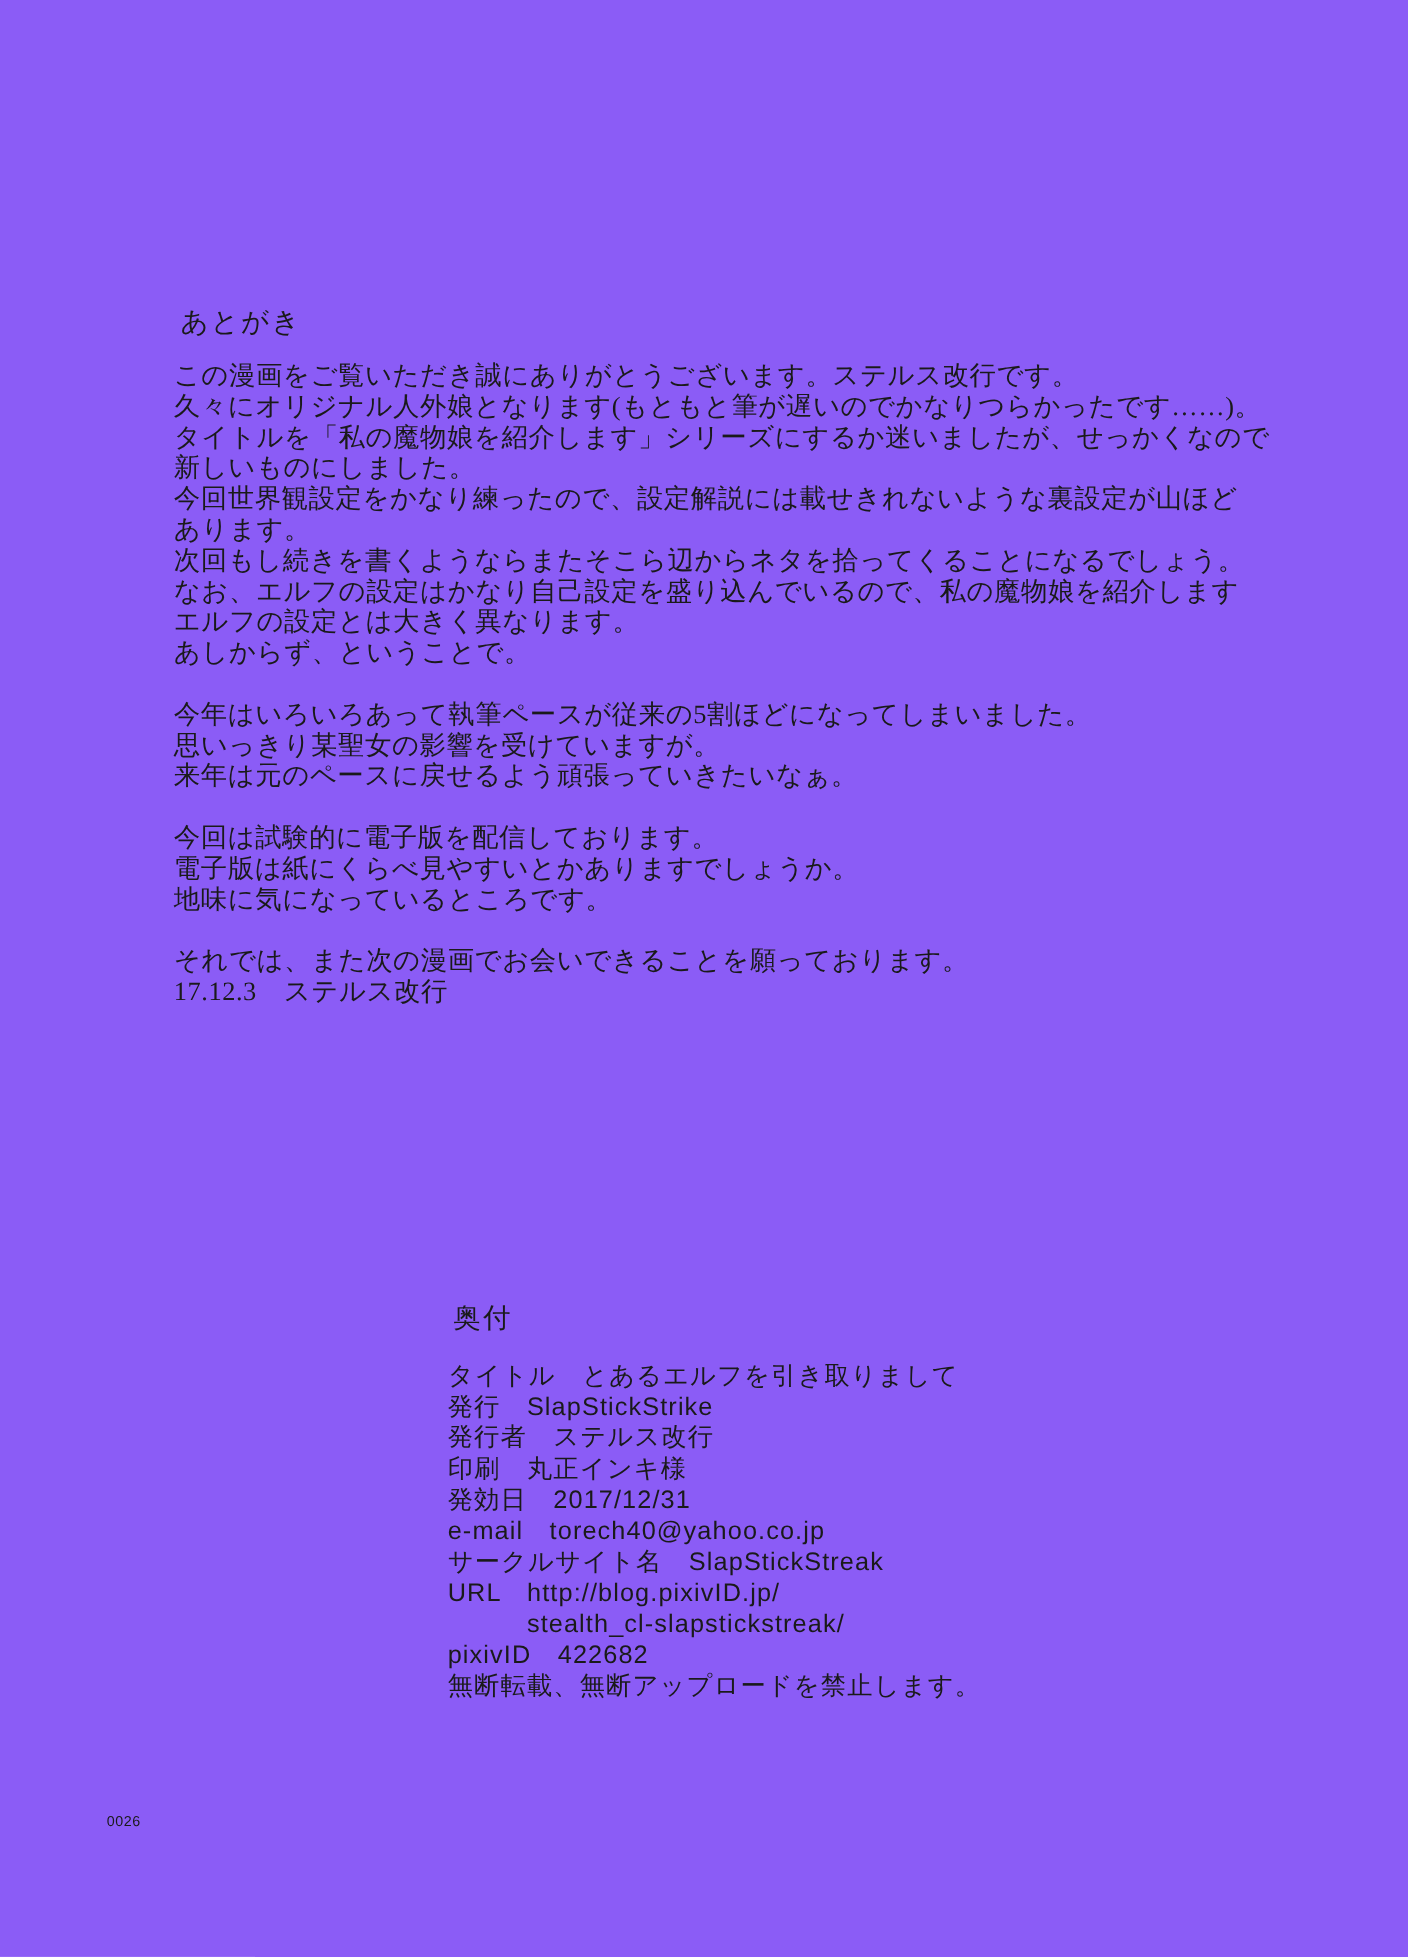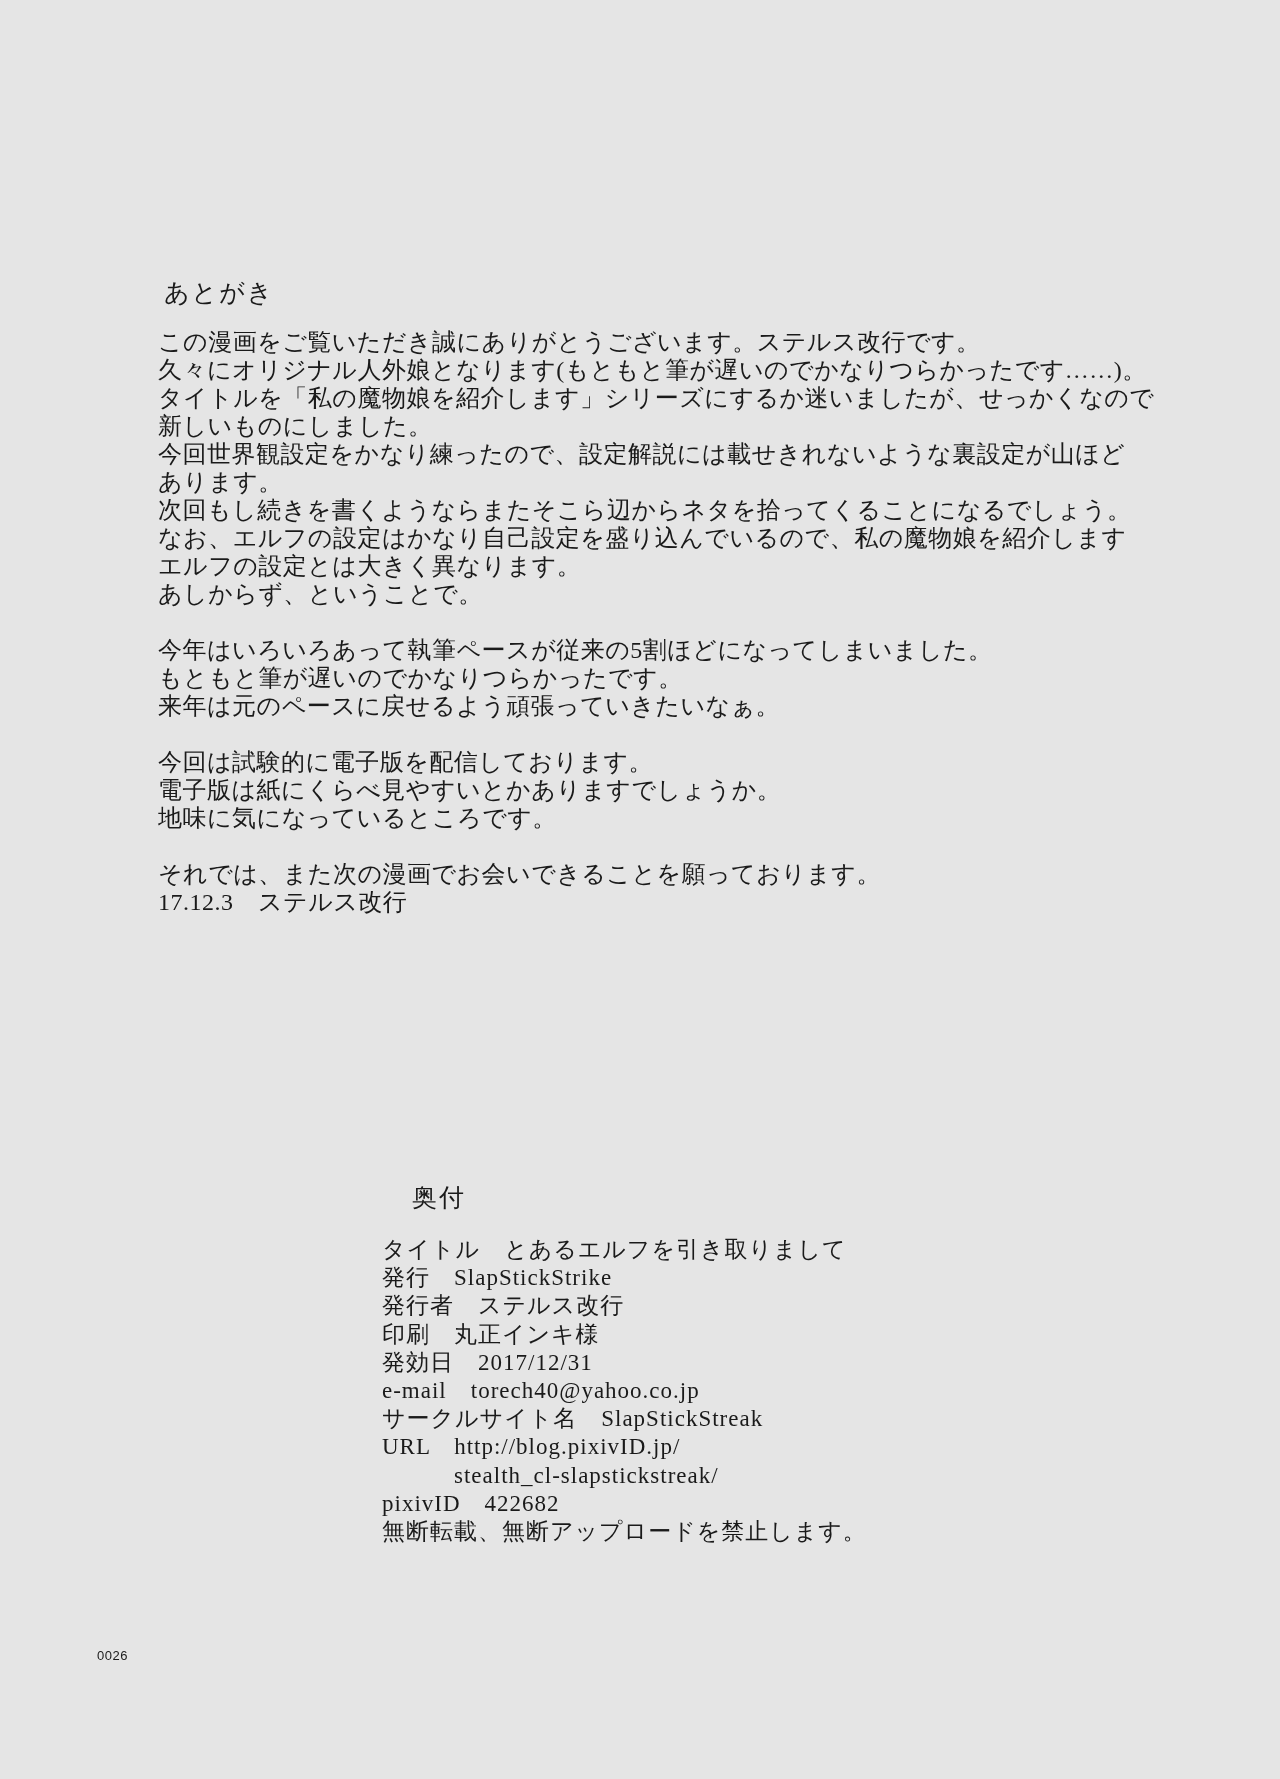--- a/index.html
+++ b/index.html
@@ -9,21 +9,21 @@
   body {
     width: 1280px;
     height: 1779px;
     background: #ffffff;
     position: relative;
     overflow: hidden;
   }
   .page {
     position: absolute;
     inset: 0;
-    background: #e5e5e5;
+    background: #8b5cf6;
     color: #1a1a1a;
   }
   .afterword-title {
     position: absolute;
     left: 164px;
     top: 276px;
     margin: 0;
     font-family: "Liberation Serif", "DejaVu Serif", serif;
     font-size: 25px;
     font-weight: 500;
@@ -50,23 +50,23 @@
     margin: 0;
     font-family: "Liberation Serif", "DejaVu Serif", serif;
     font-size: 25px;
     font-weight: 500;
     letter-spacing: 2px;
     white-space: pre;
     text-align: center;
   }
   .colophon-body {
     position: absolute;
-    left: 382px;
+    left: 407px;
     top: 1236px;
-    font-family: Liberation Serif, serif;
+    font-family: Liberation Sans, sans-serif;
     font-size: 23px;
     letter-spacing: 1px;
   }
   .colophon-body .line {
     line-height: 28.2px;
     min-height: 28.2px;
     white-space: pre;
   }
   .page-number {
     position: absolute;
@@ -91,21 +91,21 @@
       <div class="line">タイトルを「私の魔物娘を紹介します」シリーズにするか迷いましたが、せっかくなので</div>
       <div class="line">新しいものにしました。</div>
       <div class="line">今回世界観設定をかなり練ったので、設定解説には載せきれないような裏設定が山ほど</div>
       <div class="line">あります。</div>
       <div class="line">次回もし続きを書くようならまたそこら辺からネタを拾ってくることになるでしょう。</div>
       <div class="line">なお、エルフの設定はかなり自己設定を盛り込んでいるので、私の魔物娘を紹介します</div>
       <div class="line">エルフの設定とは大きく異なります。</div>
       <div class="line">あしからず、ということで。</div>
       <div class="line"></div>
       <div class="line">今年はいろいろあって執筆ペースが従来の5割ほどになってしまいました。</div>
-      <div class="line">もともと筆が遅いのでかなりつらかったです。</div>
+      <div class="line">思いっきり某聖女の影響を受けていますが。</div>
       <div class="line">来年は元のペースに戻せるよう頑張っていきたいなぁ。</div>
       <div class="line"></div>
       <div class="line">今回は試験的に電子版を配信しております。</div>
       <div class="line">電子版は紙にくらべ見やすいとかありますでしょうか。</div>
       <div class="line">地味に気になっているところです。</div>
       <div class="line"></div>
       <div class="line">それでは、また次の漫画でお会いできることを願っております。</div>
       <div class="line">17.12.3　ステルス改行</div>
     </div>
   </section>

